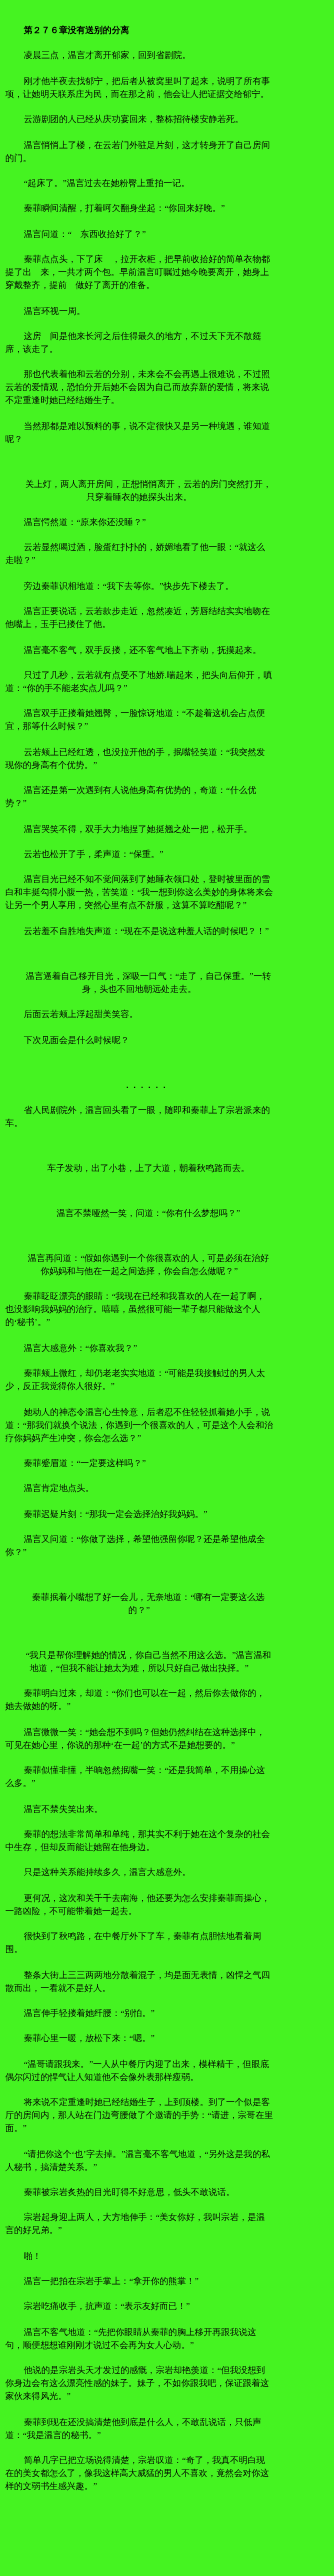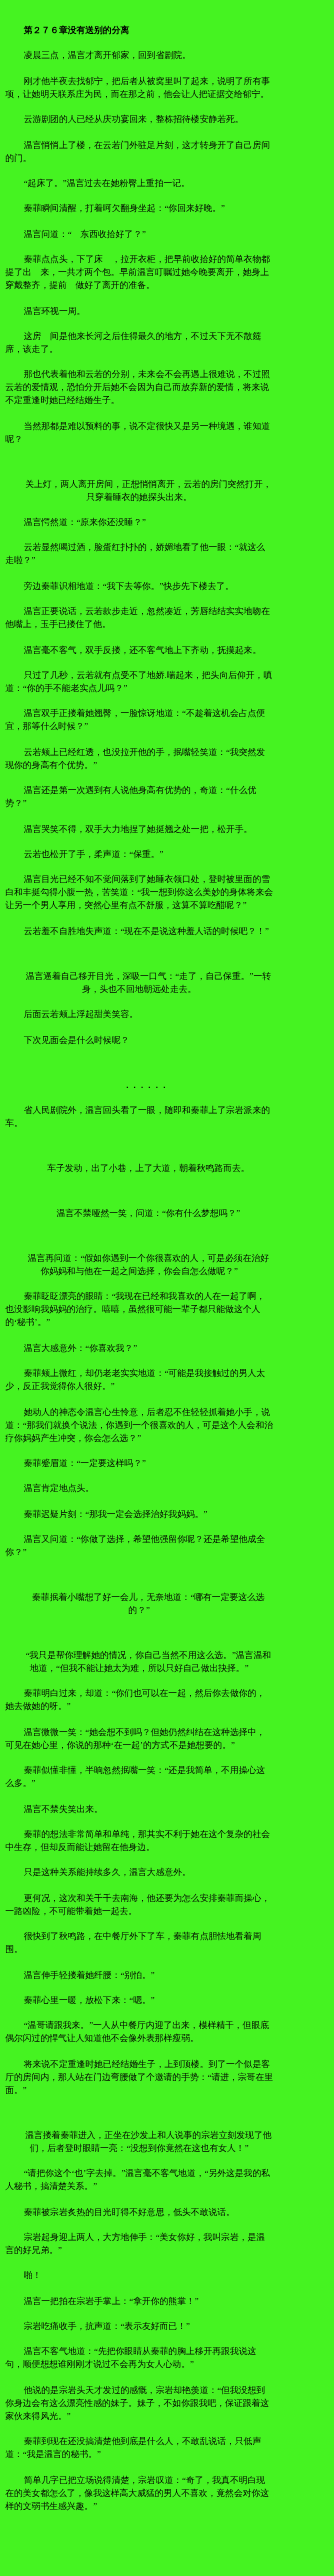--- a/index.html
+++ b/index.html
@@ -94,25 +94,25 @@
       <p class="para gap">秦菲抿着小嘴想了好一会儿，无奈地道：“哪有一定要这么选的？”</p>
       <p class="para gap">“我只是帮你理解她的情况，你自己当然不用这么选。”温言温和地道，“但我不能让她太为难，所以只好自己做出抉择。”</p>
       <p class="para">秦菲明白过来，却道：“你们也可以在一起，然后你去做你的，她去做她的呀。”</p>
       <p class="para">温言微微一笑：“她会想不到吗？但她仍然纠结在这种选择中，可见在她心里，你说的那种‘在一起’的方式不是她想要的。”</p>
       <p class="para">秦菲似懂非懂，半晌忽然抿嘴一笑：“还是我简单，不用操心这么多。”</p>
       <p class="para">温言不禁失笑出来。</p>
       <p class="para">秦菲的想法非常简单和单纯，那其实不利于她在这个复杂的社会中生存，但却反而能让她留在他身边。</p>
       <p class="para">只是这种关系能持续多久，温言大感意外。</p>
       <p class="para">更何况，这次和关千千去南海，他还要为怎么安排秦菲而操心，一路凶险，不可能带着她一起去。</p>
       <p class="para">很快到了秋鸣路，在中餐厅外下了车，秦菲有点胆怯地看着周围。</p>
+      <p class="para">整条大街上三三两两地分散着混子，均是面无表情，凶悍之气四散而出，一看就不是好人。</p>
       <p class="para">温言伸手轻搂着她纤腰：“别怕。”</p>
       <p class="para">秦菲心里一暖，放松下来：“嗯。”</p>
       <p class="para">“温哥请跟我来。”一人从中餐厅内迎了出来，模样精干，但眼底偶尔闪过的悍气让人知道他不会像外表那样瘦弱。</p>
       <p class="para">将来说不定重逢时她已经结婚生子，上到顶楼。到了一个似是客厅的房间内，那人站在门边弯腰做了个邀请的手势：“请进，宗哥在里面。”</p>
-      <p class="para gap">温言搂着秦菲进入，正坐在沙发上和人说事的宗岩立刻发现了他们，后者登时眼睛一亮：“没想到你竟然在这也有女人！”</p>
       <p class="para">“请把你这个‘也’字去掉。”温言毫不客气地道，“另外这是我的私人秘书，搞清楚关系。”</p>
       <p class="para">秦菲被宗岩炙热的目光盯得不好意思，低头不敢说话。</p>
       <p class="para">宗岩起身迎上两人，大方地伸手：“美女你好，我叫宗岩，是温言的好兄弟。”</p>
       <p class="para">啪！</p>
       <p class="para">温言一把拍在宗岩手掌上：“拿开你的熊掌！”</p>
       <p class="para">宗岩吃痛收手，抗声道：“表示友好而已！”</p>
       <p class="para">温言不客气地道：“先把你眼睛从秦菲的胸上移开再跟我说这句，顺便想想谁刚刚才说过不会再为女人心动。”</p>
       <p class="para">他说的是宗岩头天才发过的感慨，宗岩却艳羡道：“但我没想到你身边会有这么漂亮性感的妹子。妹子，不如你跟我吧，保证跟着这家伙来得风光。”</p>
       <p class="para">秦菲到现在还没搞清楚他到底是什么人，不敢乱说话，只低声道：“我是温言的秘书。”</p>
       <p class="para">简单几字已把立场说得清楚，宗岩叹道：“奇了，我真不明白现在的美女都怎么了，像我这样高大威猛的男人不喜欢，竟然会对你这样的文弱书生感兴趣。”</p>

